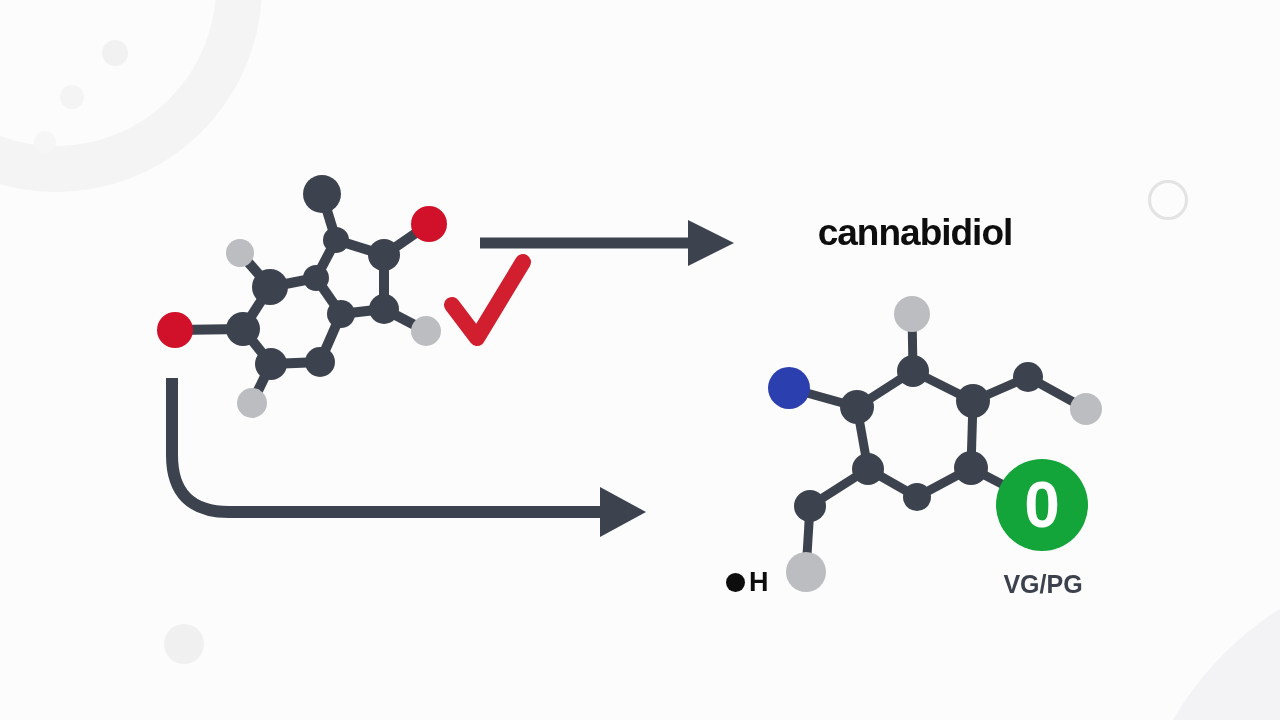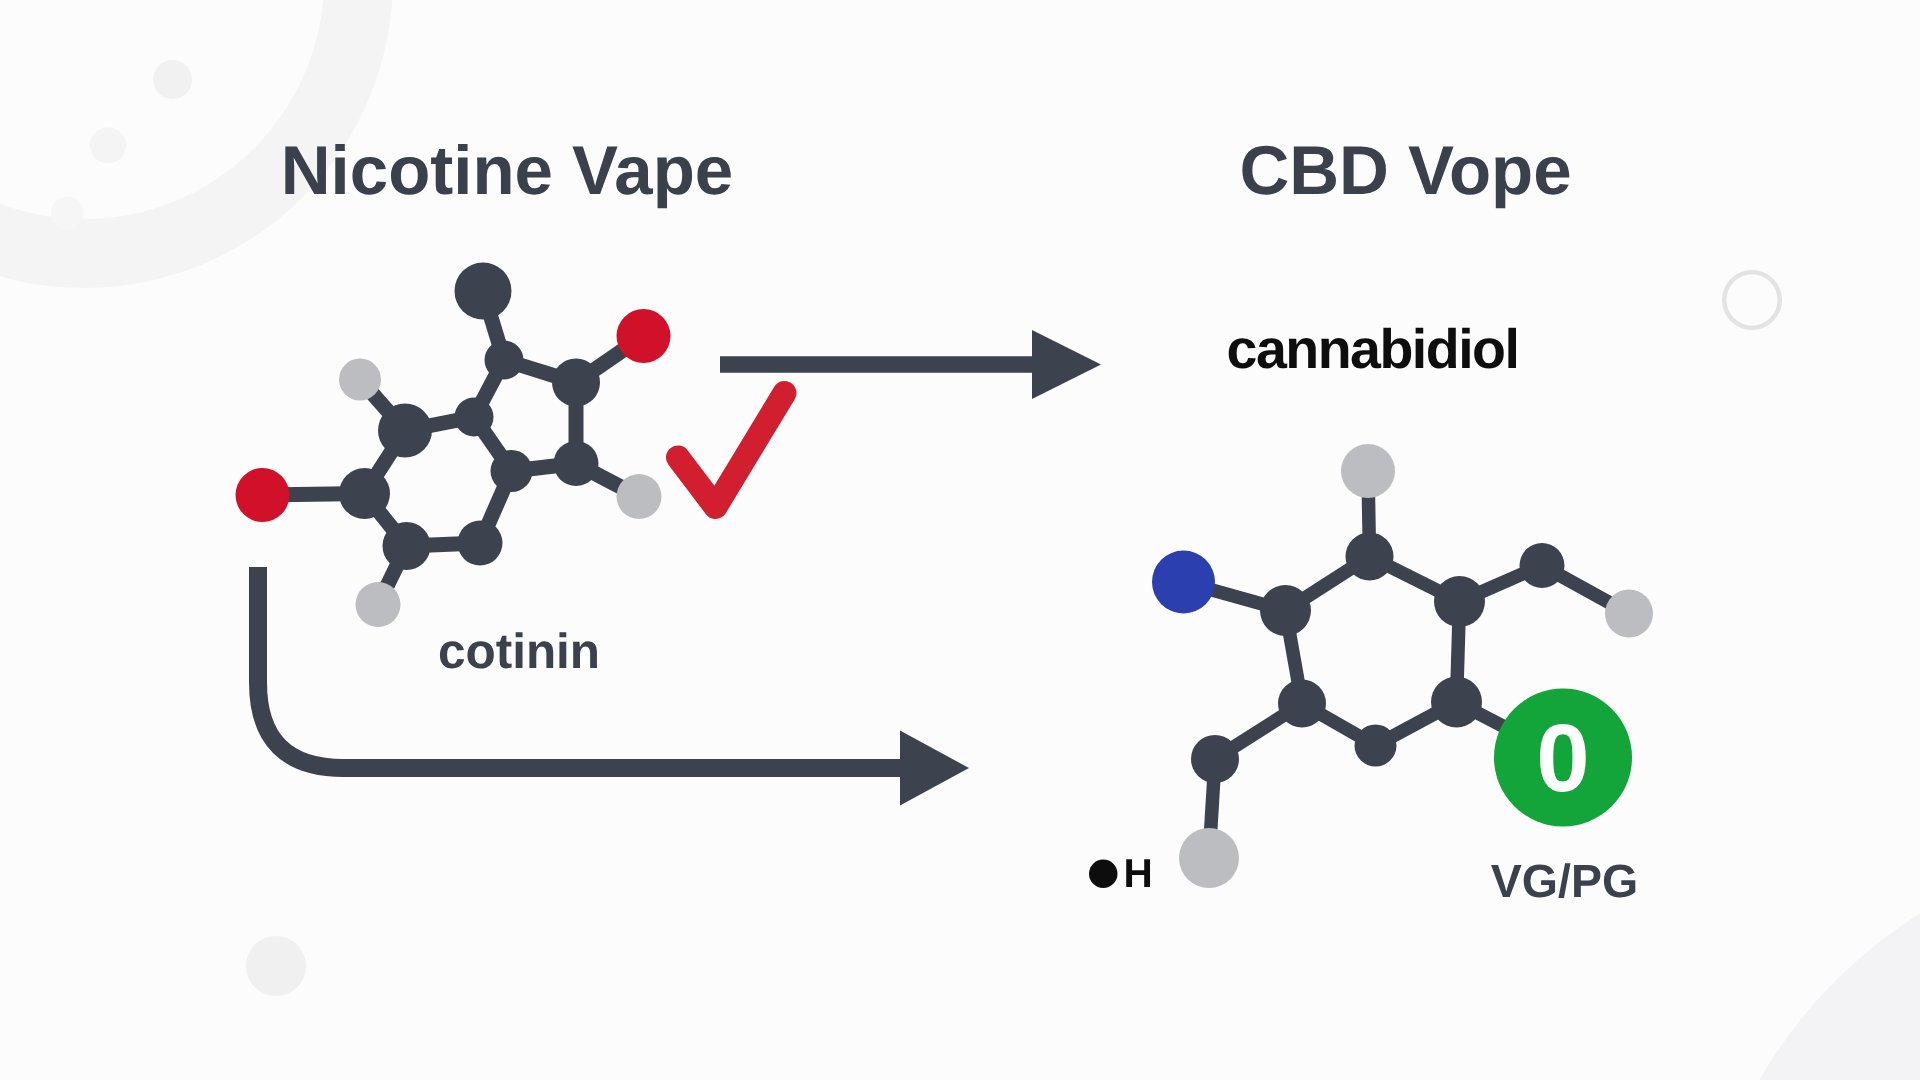--- a/index.html
+++ b/index.html
@@ -16,21 +16,21 @@
   .deco-c4{left:164px;top:624px;width:40px;height:40px;background:#f0f0f0;}
   .deco-ring{left:1148px;top:180px;width:34px;height:34px;border:3px solid #e3e3e3;background:transparent;}
   .deco-big{left:1130px;top:560px;width:640px;height:640px;background:#f3f3f5;}
   #diagram{position:absolute;left:0;top:0;}
   .txt{position:absolute;text-align:center;white-space:nowrap;}
   .title{font-size:46px;font-weight:bold;color:#3a404c;letter-spacing:0px;}
   #title-left{left:138px;top:86px;width:400px;}
   #title-right{left:737px;top:86px;width:400px;}
   #cannabidiol{left:715px;top:212px;width:400px;font-size:37px;font-weight:bold;color:#0e0e0e;letter-spacing:-1px;}
   #cotinin{left:246px;top:415px;width:200px;font-size:33px;font-weight:bold;color:#3c424d;}
-  #vgpg{left:943px;top:570px;width:200px;font-size:31px;font-weight:bold;color:#3c424d;}
+  #vgpg{left:943px;top:570px;width:200px;font-size:25px;font-weight:bold;color:#3c424d;}
   #oh{left:726px;top:568px;height:28px;display:flex;align-items:center;gap:4px;position:absolute;}
   #oh .dot{width:19px;height:19px;border-radius:50%;background:#0d0d0d;}
   #oh .h{font-size:27px;font-weight:bold;color:#0d0d0d;line-height:28px;}
 </style>
 </head>
 <body>
 
 <div id="canvas">
 
   <div class="deco deco-arc"></div>
@@ -110,23 +110,20 @@
         <circle cx="810" cy="506" r="16" fill="#3d434e"></circle>
         <circle cx="806" cy="572" r="20" fill="#bcbdc0"></circle>
         <circle cx="1042" cy="505" r="46" fill="#13a43a"></circle>
         <text x="1042" y="527" fill="#ffffff" font-size="64" font-weight="bold" text-anchor="middle" font-family="&quot;Liberation Sans&quot;, sans-serif">0</text>
       </g>
     <g id="check">
         <polyline points="452,305 477,338 523,262" fill="none" stroke="#d11f2f" stroke-width="16" stroke-linecap="round" stroke-linejoin="round"></polyline>
       </g>
   </svg>
 
-  <div class="txt title" id="title-left">Nicotine Vape</div>
-  <div class="txt title" id="title-right">CBD Vope</div>
   <div class="txt" id="cannabidiol">cannabidiol</div>
-  <div class="txt" id="cotinin">cotinin</div>
   <div class="txt" id="vgpg">VG/PG</div>
   <div id="oh">
     <span class="dot"></span>
     <span class="h">H</span>
   </div>
 
 </div>
 
 </body></html>

